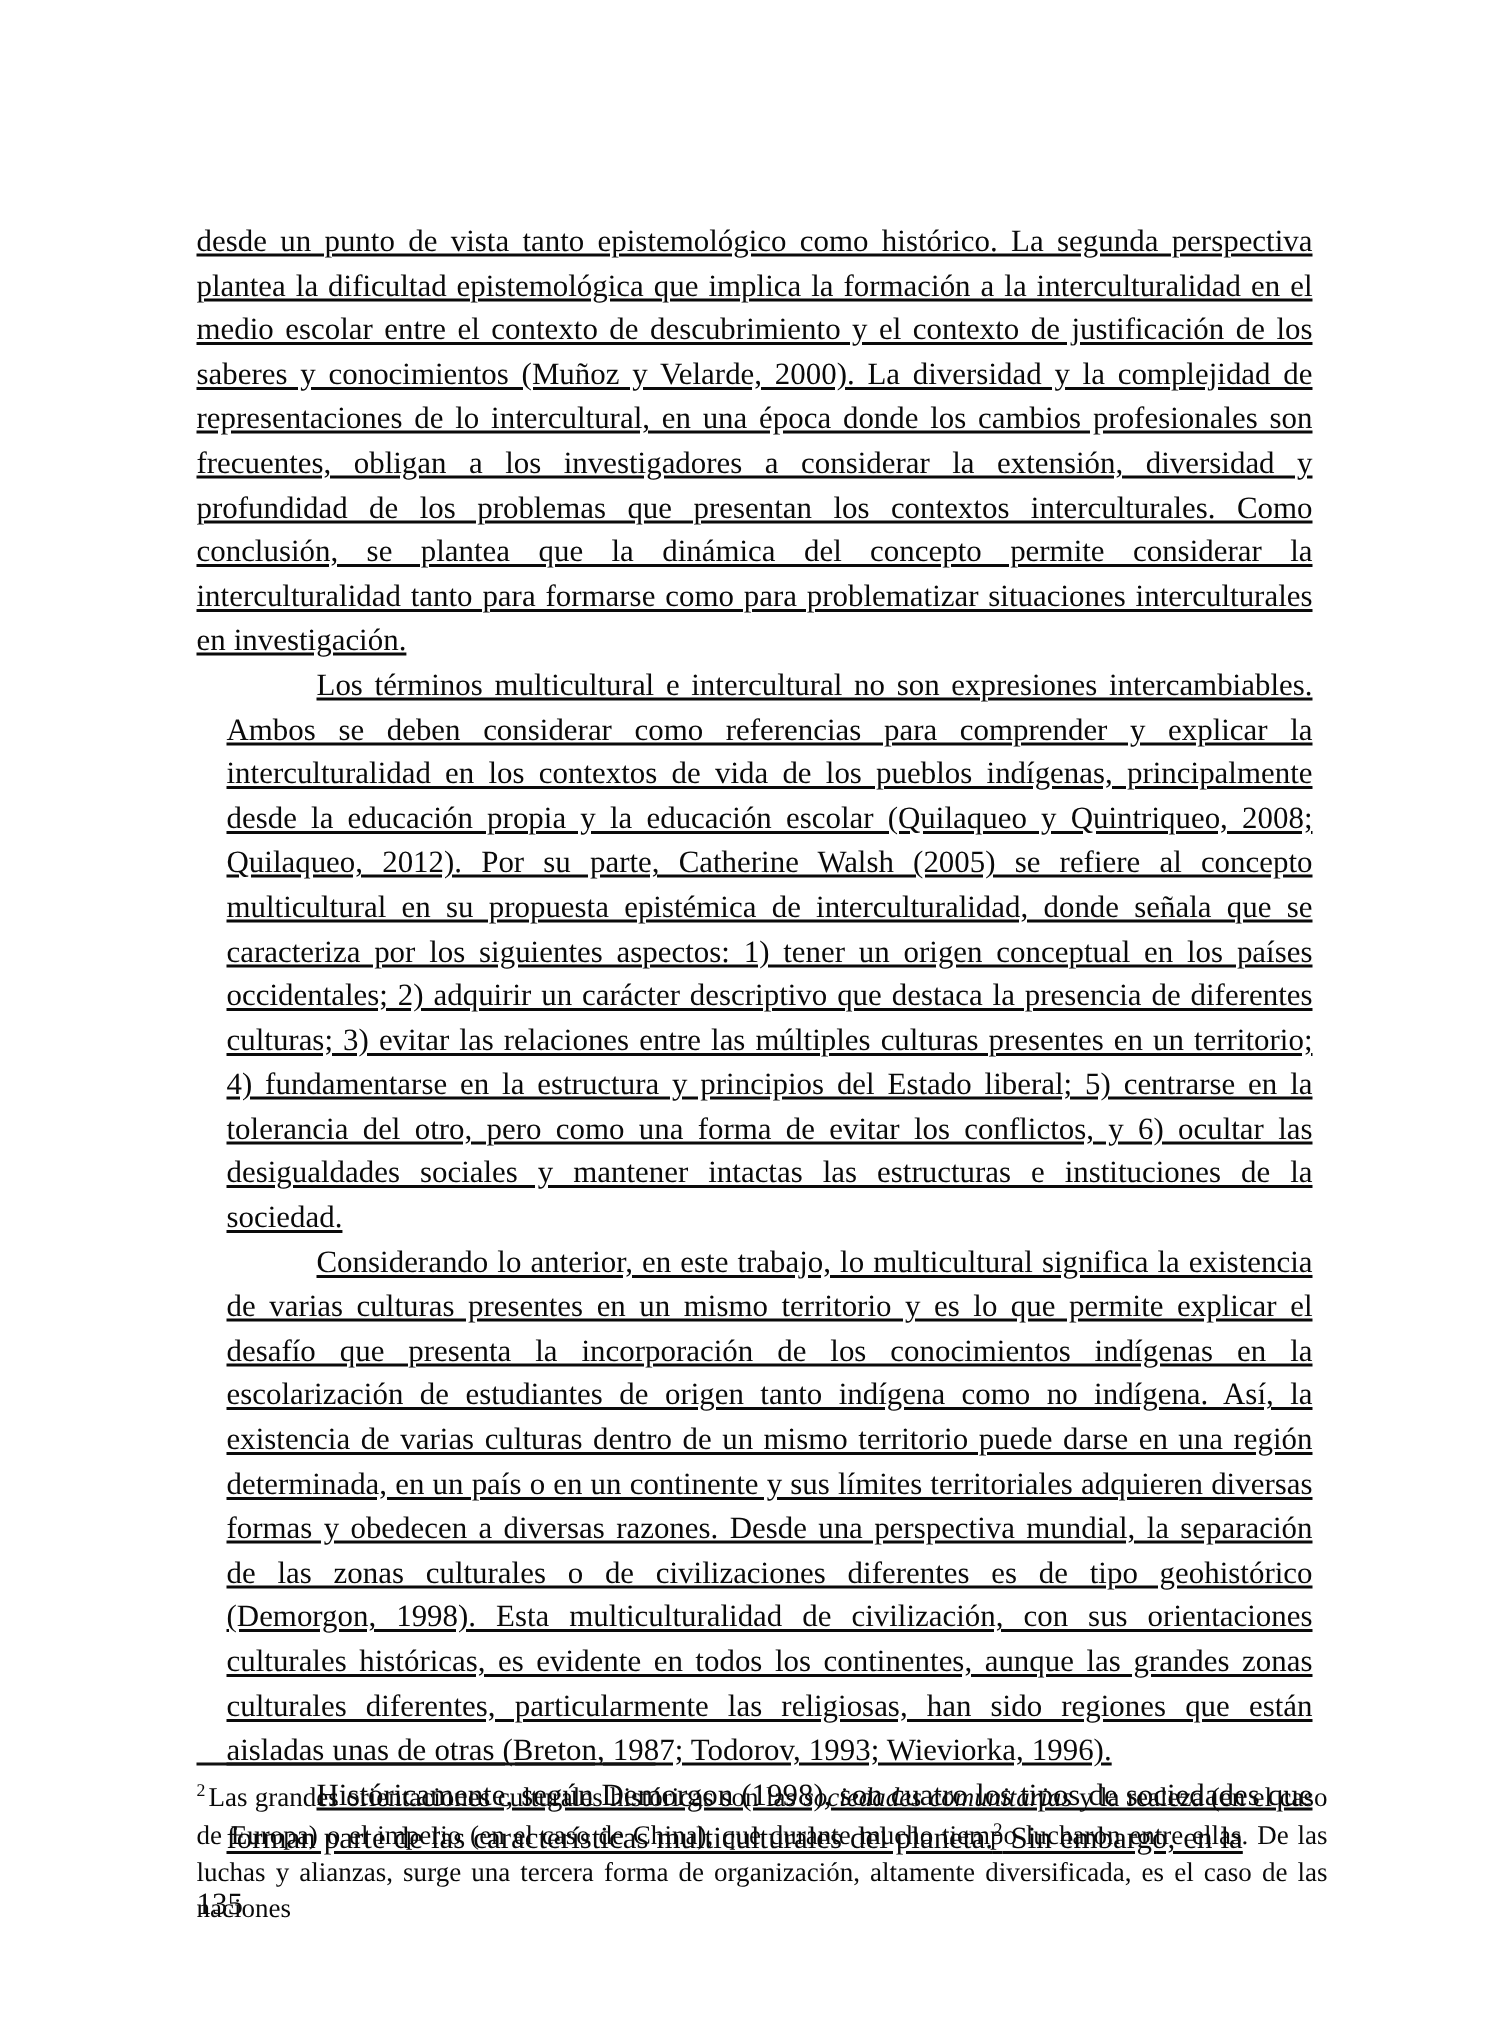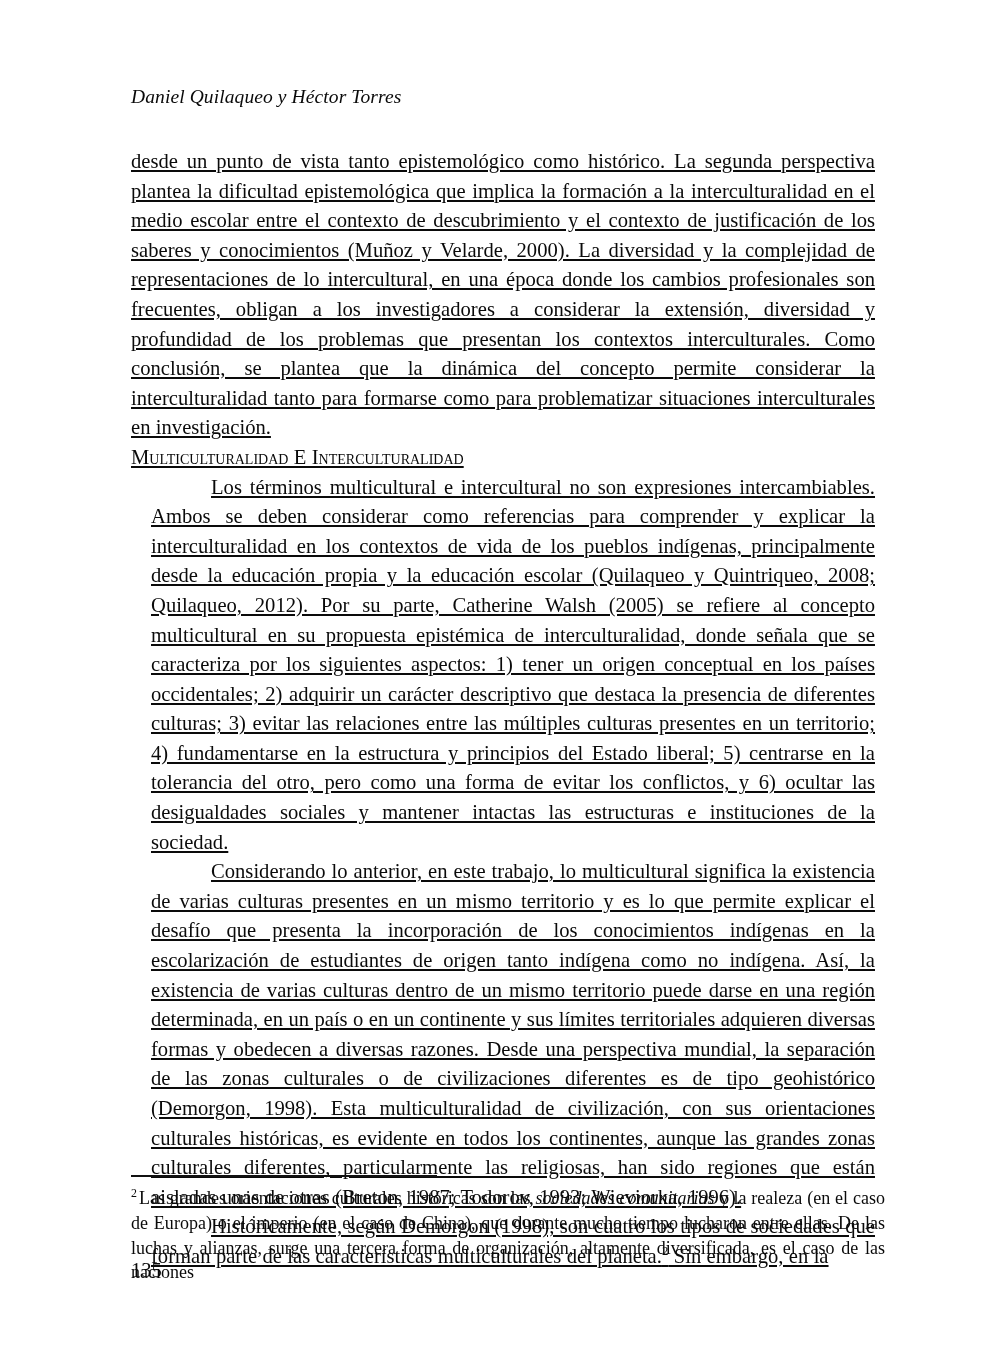--- a/index.html
+++ b/index.html
@@ -122,27 +122,25 @@
     top: 1258px;
     font-size: 20.6px;
     line-height: 1.2;
   }
 </style>
 </head>
 <body>
 
 <div class="page">
 
-  <div class="running-head">Daniel Quilaqueo y Héctor Torres</div>
 
   <div class="content">
 
     <p class="body flush">desde un punto de vista tanto epistemológico como histórico. La segunda perspectiva plantea la dificultad epistemológica que implica la formación a la interculturalidad en el medio escolar entre el contexto de descubrimiento y el contexto de justificación de los saberes y conocimientos (Muñoz y Velarde, 2000). La diversidad y la complejidad de representaciones de lo intercultural, en una época donde los cambios profesionales son frecuentes, obligan a los investigadores a considerar la extensión, diversidad y profundidad de los problemas que presentan los contextos interculturales. Como conclusión, se plantea que la dinámica del concepto permite considerar la interculturalidad tanto para formarse como para problematizar situaciones interculturales en investigación.</p>
 
-    <p class="body flush section-heading smallcaps-line" style="text-transform: none;">Multiculturalidad E Interculturalidad</p>
 
     <p class="body indent">Los términos multicultural e intercultural no son expresiones intercambiables. Ambos se deben considerar como referencias para comprender y explicar la interculturalidad en los contextos de vida de los pueblos indígenas, principalmente desde la educación propia y la educación escolar (Quilaqueo y Quintriqueo, 2008; Quilaqueo, 2012). Por su parte, Catherine Walsh (2005) se refiere al concepto multicultural en su propuesta epistémica de interculturalidad, donde señala que se caracteriza por los siguientes aspectos: 1) tener un origen conceptual en los países occidentales; 2) adquirir un carácter descriptivo que destaca la presencia de diferentes culturas; 3) evitar las relaciones entre las múltiples culturas presentes en un territorio; 4) fundamentarse en la estructura y principios del Estado liberal; 5) centrarse en la tolerancia del otro, pero como una forma de evitar los conflictos, y 6) ocultar las desigualdades sociales y mantener intactas las estructuras e instituciones de la sociedad.</p>
 
     <p class="body indent">Considerando lo anterior, en este trabajo, lo multicultural significa la existencia de varias culturas presentes en un mismo territorio y es lo que permite explicar el desafío que presenta la incorporación de los conocimientos indígenas en la escolarización de estudiantes de origen tanto indígena como no indígena. Así, la existencia de varias culturas dentro de un mismo territorio puede darse en una región determinada, en un país o en un continente y sus límites territoriales adquieren diversas formas y obedecen a diversas razones. Desde una perspectiva mundial, la separación de las zonas culturales o de civilizaciones diferentes es de tipo geohistórico (Demorgon, 1998). Esta multiculturalidad de civilización, con sus orientaciones culturales históricas, es evidente en todos los continentes, aunque las grandes zonas culturales diferentes, particularmente las religiosas, han sido regiones que están aisladas unas de otras (Breton, 1987; Todorov, 1993; Wieviorka, 1996).</p>
 
     <p class="body indent"><span>Históricamente, según Demorgon (1998), son cuatro los tipos de sociedades que forman parte de las características multiculturales del planeta.</span><sup class="fn-ref">2</sup><span> Sin embargo, en la</span></p>
 
   </div>
 
   <div class="footnote-area">

